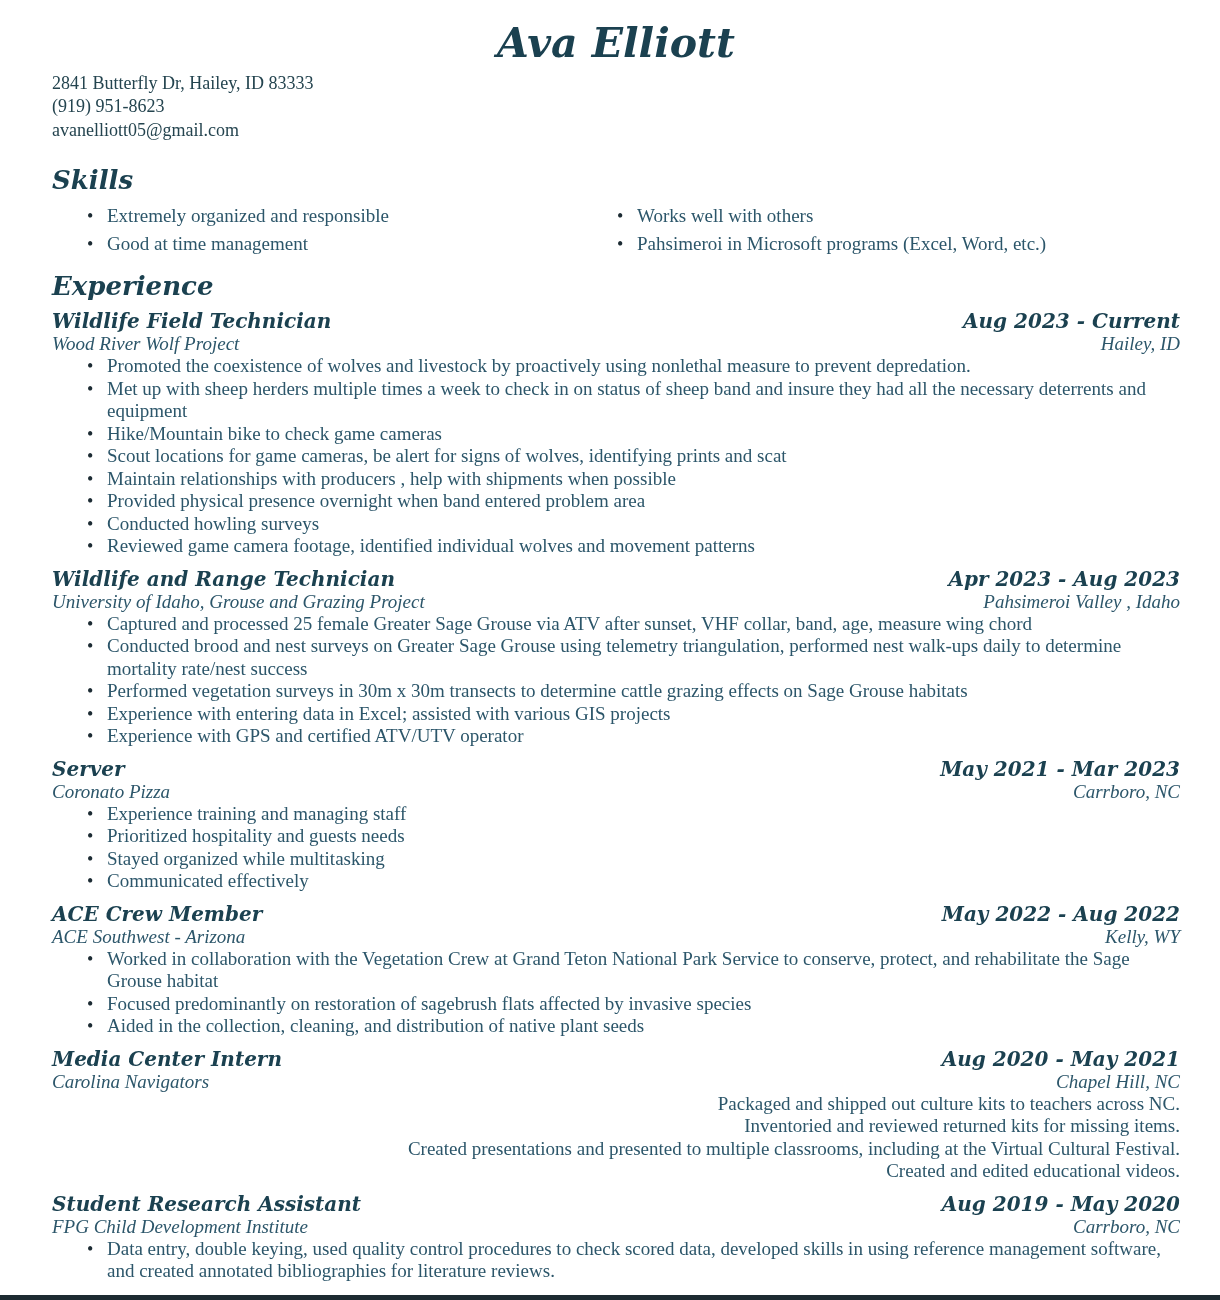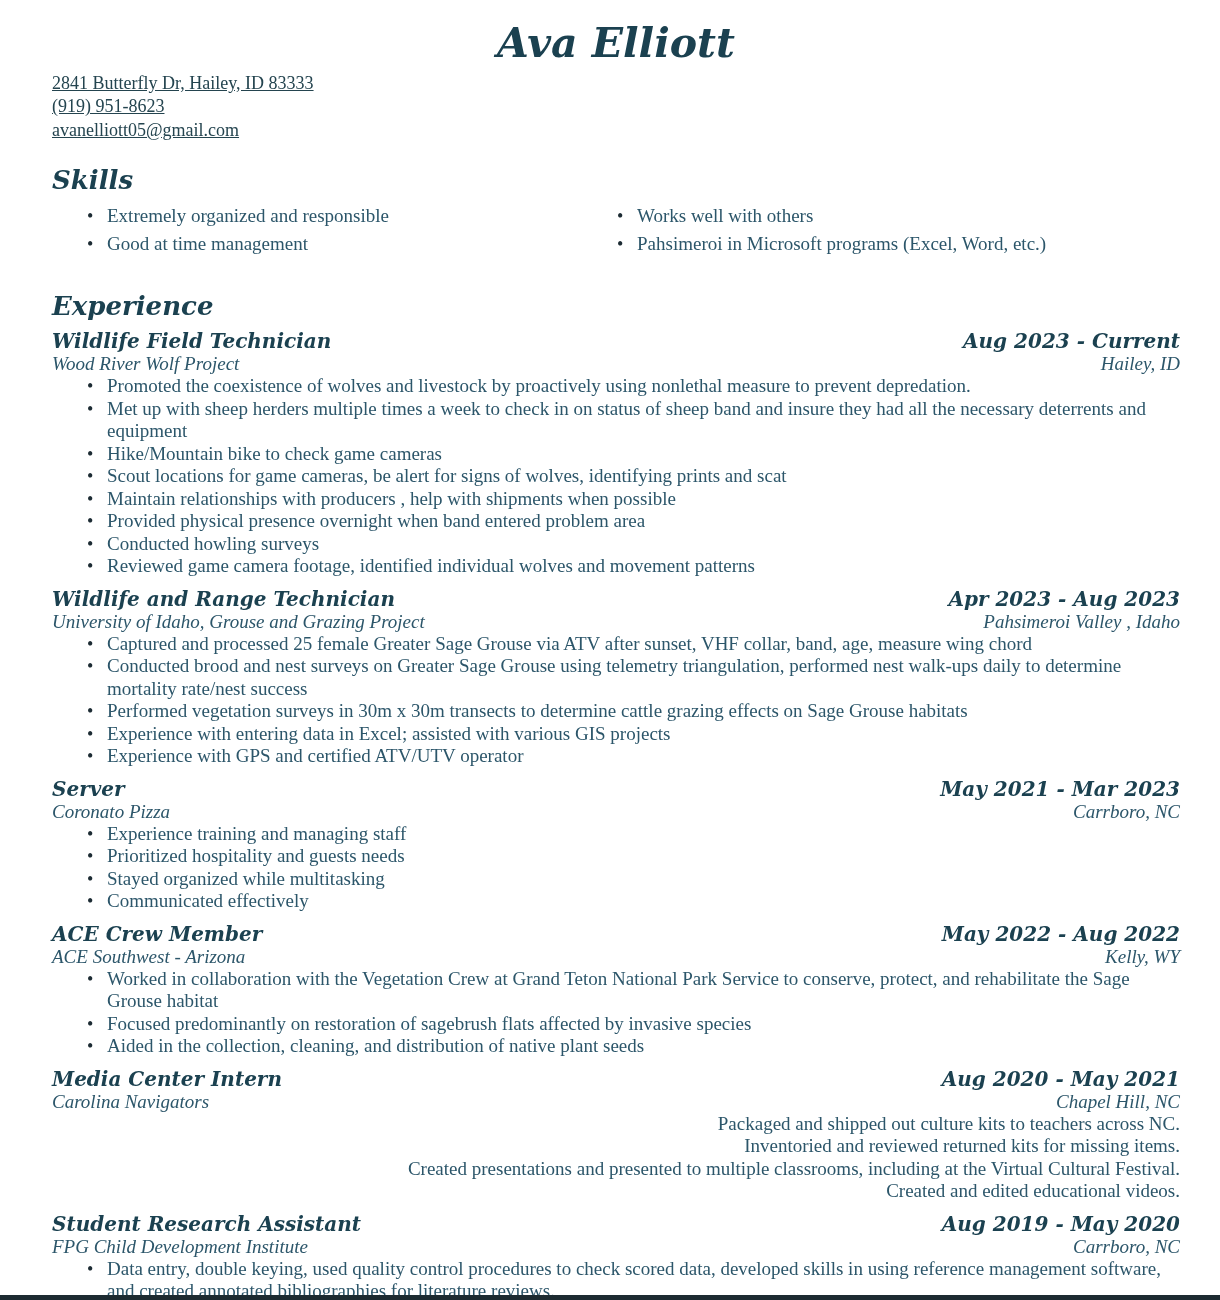--- a/index.html
+++ b/index.html
@@ -21,33 +21,33 @@
 
   
   .name {
     font-family: "DejaVu Serif", serif;
     font-style: italic; font-weight: bold;
     font-size: 41px; line-height: 1.05;
     color: var(--heading-color);
     margin: 0;
     text-align: center;
   }
-  .contact { margin-top: 7px; font-size: 18px; line-height: 1.3; color: #24444f; text-decoration: underline; }
+  .contact { margin-top: 7px; font-size: 18px; line-height: 1.3; color: #24444f; }
   .contact div { white-space: nowrap; }
 
   
   .section-heading {
     font-family: "DejaVu Serif", serif;
     font-style: italic; font-weight: bold;
     font-size: 26px; line-height: 1.1;
     color: var(--heading-color);
     margin: 0;
   }
   .skills-heading { margin-top: 24px; }
-  .experience-heading { margin-top: 30px; margin-bottom: 8px; }
+  .experience-heading { margin-top: 10px; margin-bottom: 8px; }
 
   
   ul.bullets { margin: 0; padding: 0 0 0 33px; list-style: none; }
   ul.bullets li {
     position: relative;
     padding-left: 22px;
     font-size: 19px;
     line-height: 22.5px;
     color: var(--body-color);
   }

